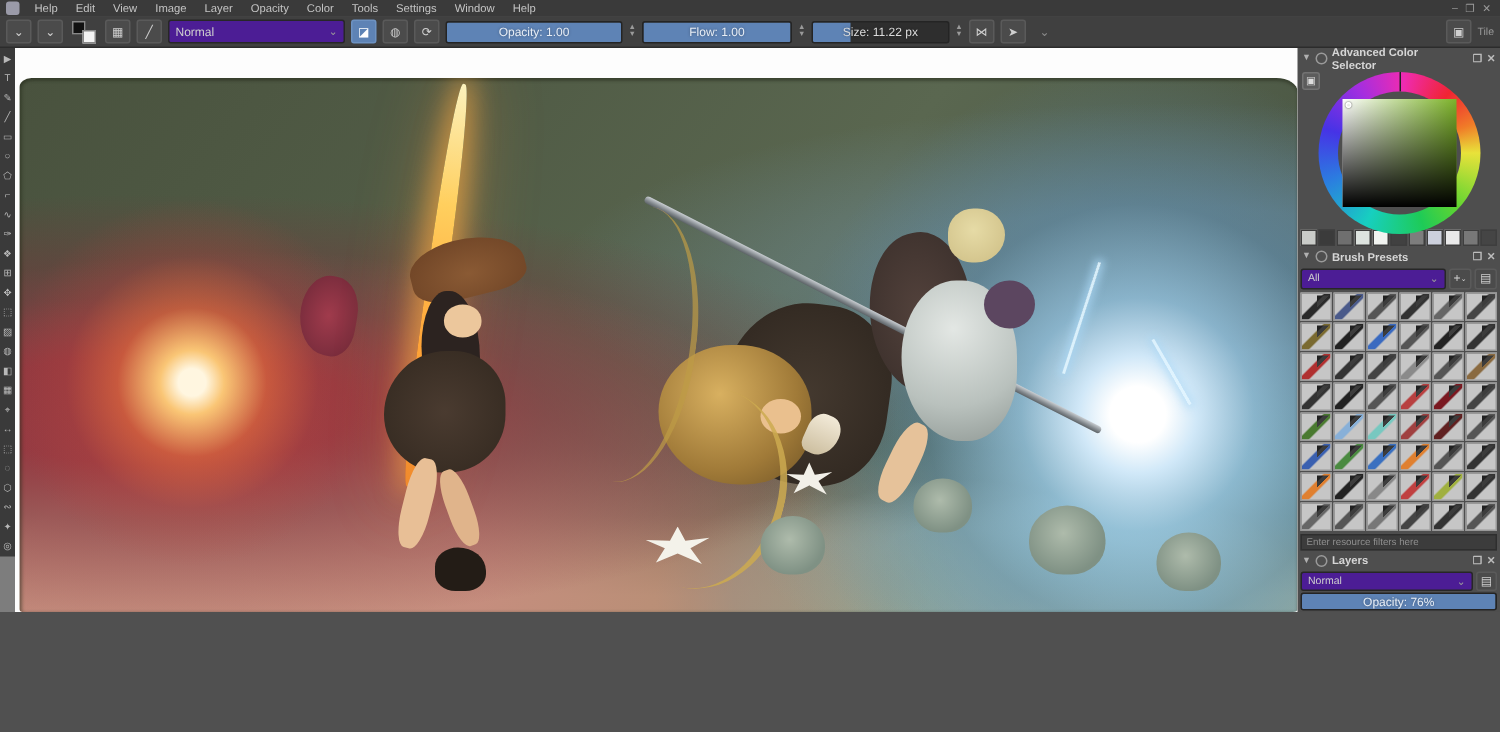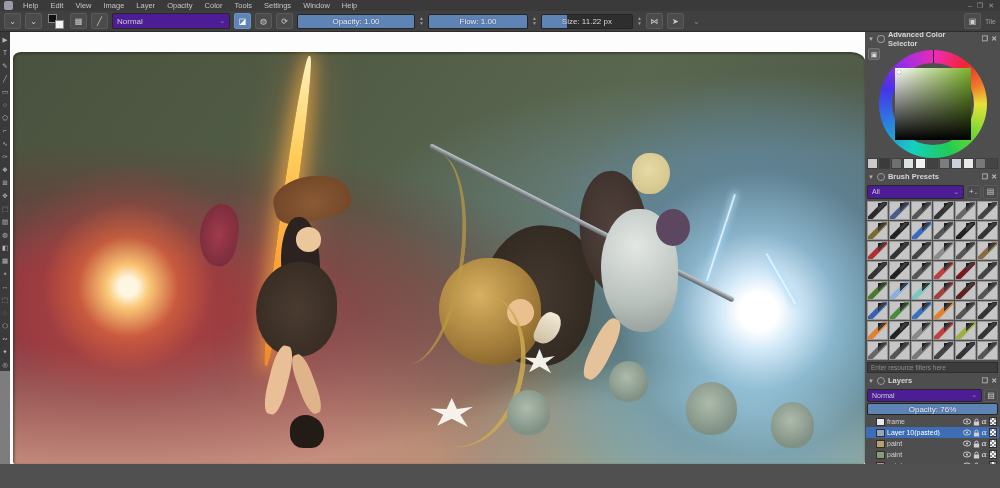--- a/index.html
+++ b/index.html
@@ -25,21 +25,21 @@
   .dropdown { height:16px; background:#4c1d95; border:1px solid #272727; border-radius:2px;
     display:flex; align-items:center; padding:0 4px; gap:4px; color:#cfcfcf; font-size:8px; }
   .dropdown .chev { margin-left:auto; font-size:7px; color:#9a9a9a; }
   .slider { position:relative; height:15px; background:#2e2e2e; border:1px solid #242424;
     border-radius:2px; overflow:hidden; }
   .slider .fill { position:absolute; inset:0; background:#5e83b5; }
   .slider .lab { position:absolute; inset:0; display:flex; align-items:center;
     justify-content:center; font-size:8px; color:#e8eef6; text-shadow:0 0 2px rgba(0,0,0,.35); }
   .spin { display:flex; flex-direction:column; font-size:5px; line-height:5px; color:#9a9a9a; }
   
-  .main { display:flex; height:432px; }
+  .main { display:flex; height:376px; }
   .toolbox { width:10px; background:#3a3a3a; display:flex; flex-direction:column; align-items:center; }
   .toolbox .tools { display:flex; flex-direction:column; align-items:center; padding-top:1px; }
   .tool { width:9px; height:13px; font-size:6.5px; line-height:13px; text-align:center; color:#b8b8b8; }
   .toolbox .tail { flex:1; width:10px; background:#7d7d7d; }
   
   .canvas-wrap { flex:1; position:relative; background:#fdfdfd; overflow:hidden; }
   .painting { position:absolute; left:3px; right:0; top:20px; bottom:0;
     border-radius:8px 14px 3px 2px / 6px 9px 2px 2px;
     box-shadow: inset 0 2px 2px rgba(40,45,30,.5), inset 2px 0 2px rgba(40,45,30,.35);
     background-color:#4f5a47; overflow:hidden;

